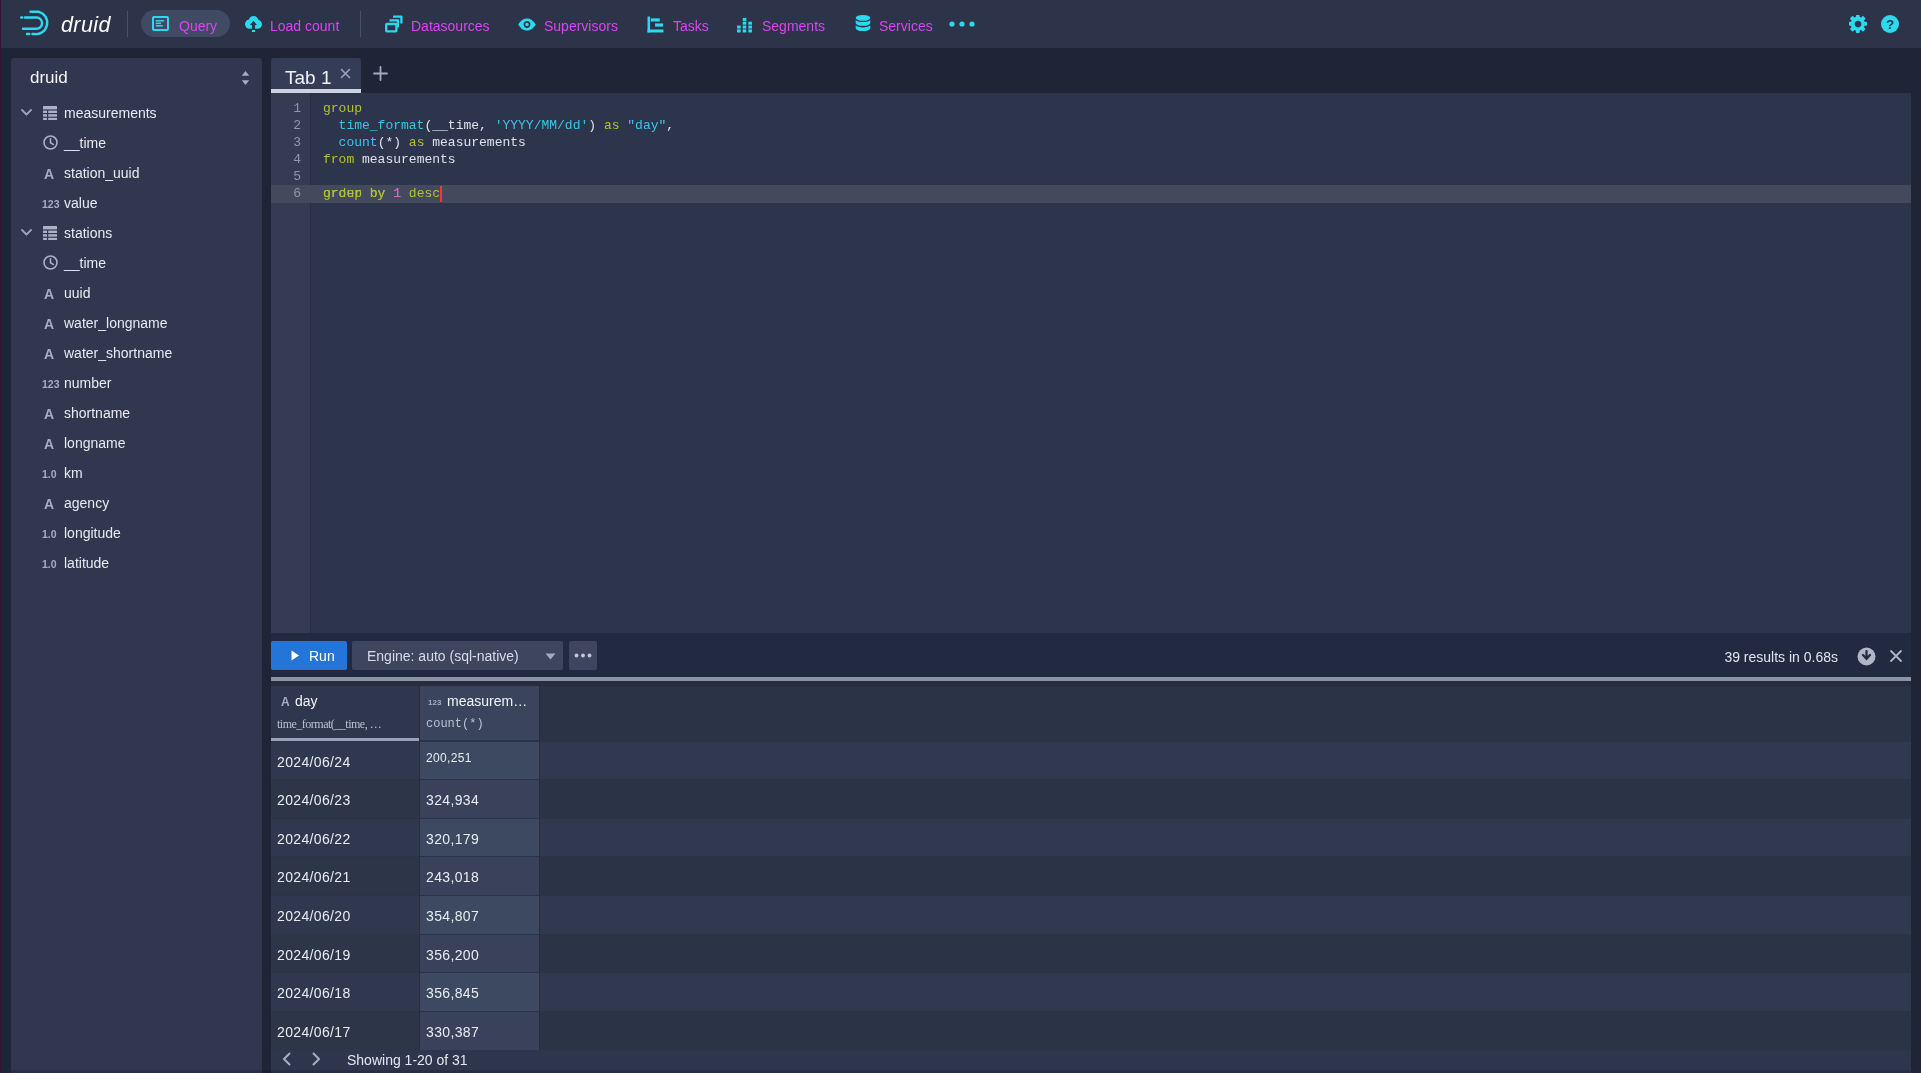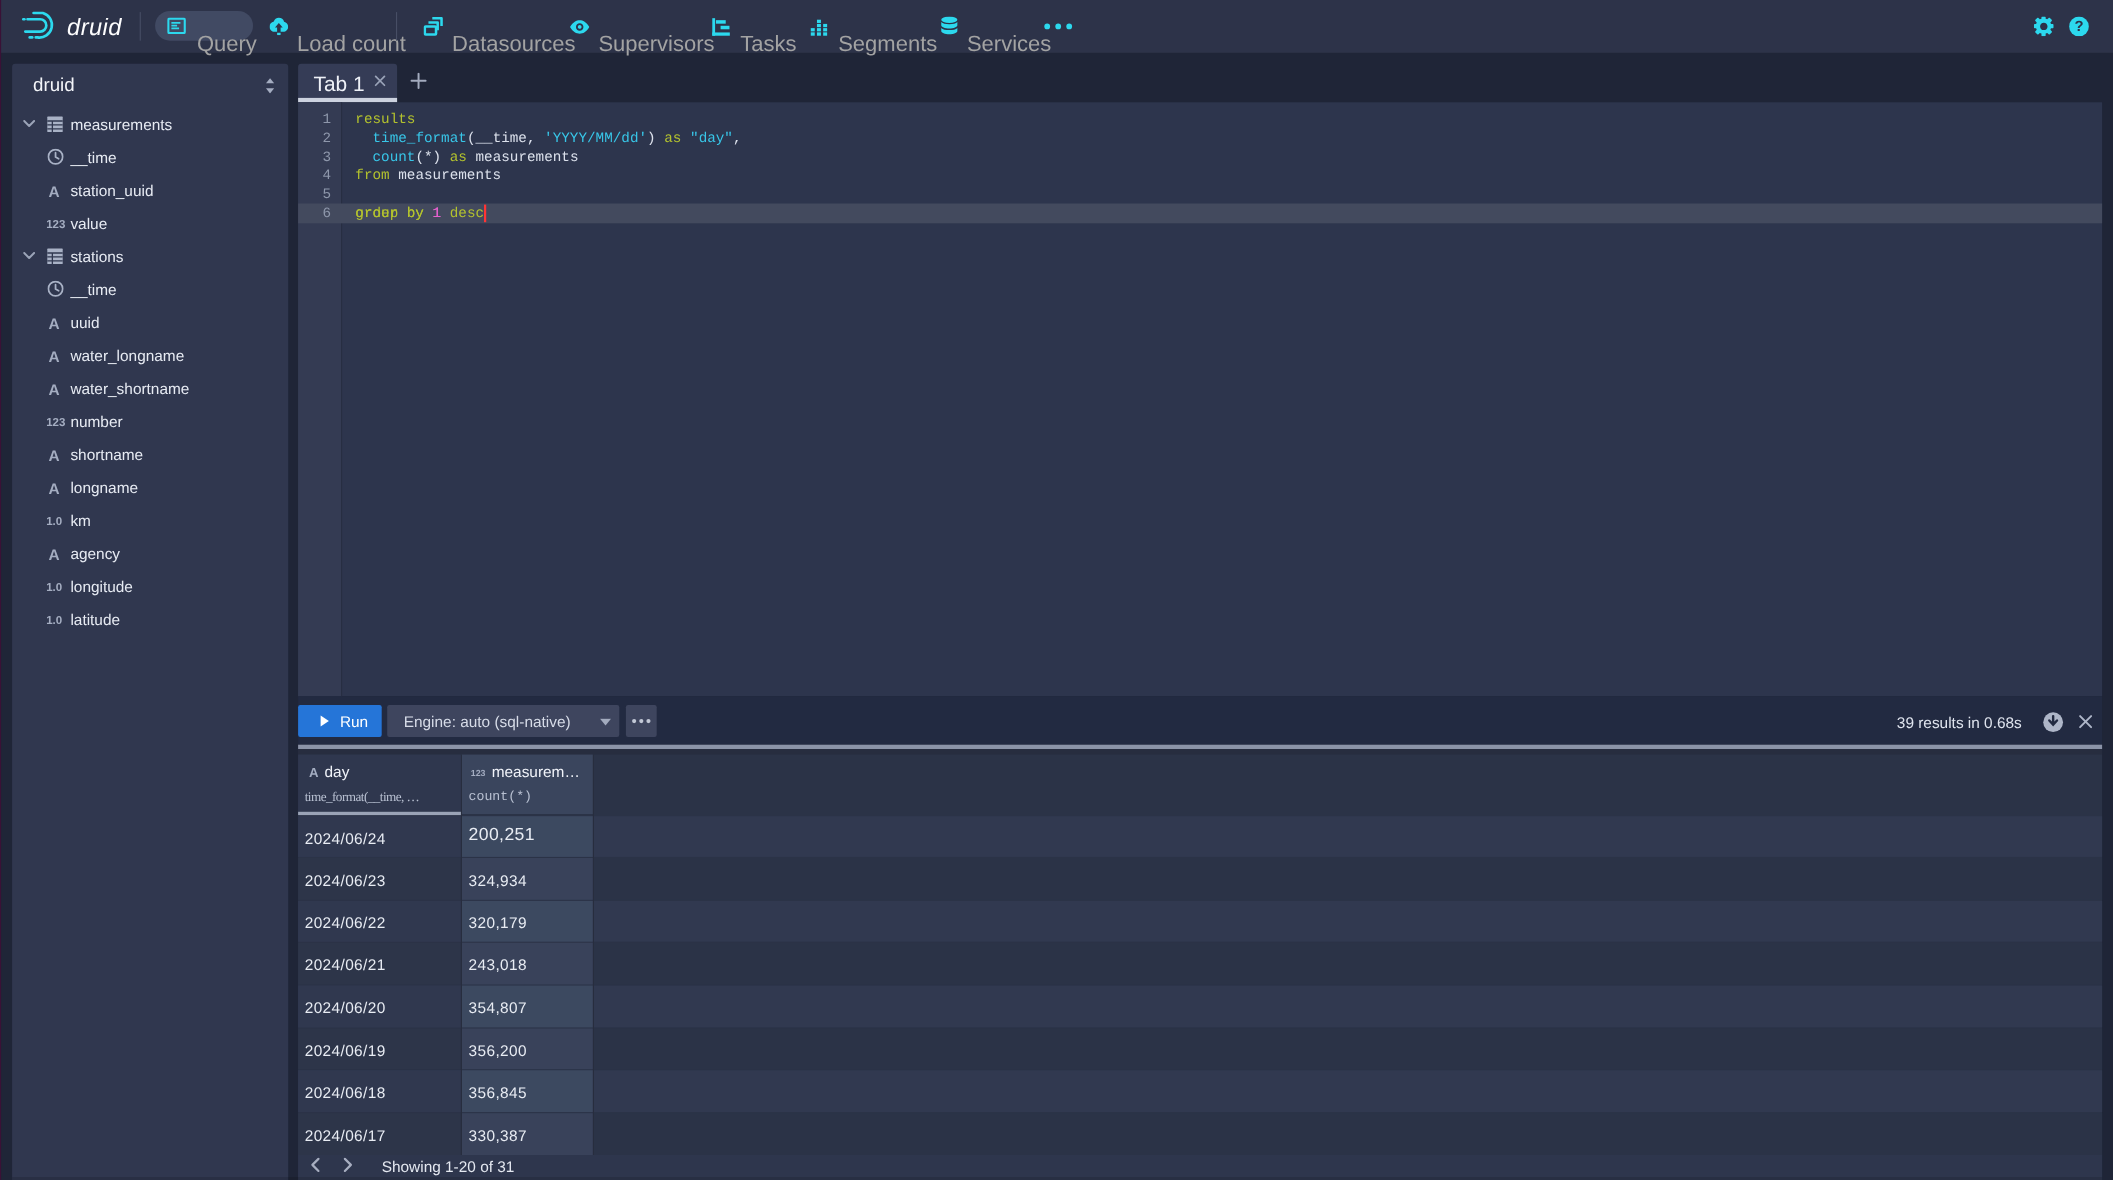--- a/index.html
+++ b/index.html
@@ -1,19 +1,19 @@
 <!DOCTYPE html>
 <html><head>
 <meta charset="utf-8">
 <style>
 * { margin:0; padding:0; box-sizing:border-box; }
 html,body { width:1921px; height:1073px; overflow:hidden; background:#1f2537; font-family:"Liberation Sans", sans-serif; }
 .abs { position:absolute; }
 #navbar { position:absolute; left:0; top:0; width:1921px; height:48px; background:#2d3349; }
-.navtxt { position:absolute; color:#a3a3a3; font-size:20px; line-height:48px; top:16px; white-space:nowrap; }
+.navtxt { position:absolute; color:#d946ef; font-size:14px; line-height:48px; top:2px; white-space:nowrap; }
 .navdiv { position:absolute; top:11px; width:1px; height:26px; background:#474e65; }
 #sidebar { position:absolute; left:11px; top:58px; width:251px; height:1015px; background:#30374f; border-radius:3px 3px 0 0; }
 .treetxt { position:absolute; color:#e7ebf3; font-size:14px; white-space:nowrap; }
 .ticon { position:absolute; color:#a4adc1; font-weight:bold; }
 #tab { position:absolute; left:271px; top:58px; width:90px; height:31px; background:#353c56; border-radius:3px 3px 0 0; }
 #tabline { position:absolute; left:271px; top:88.5px; width:90px; height:4px; background:#ccd2df; }
 #editor { position:absolute; left:271px; top:92.5px; width:1640px; height:540.5px; background:#2d354d; }
 #gutter { position:absolute; left:0; top:0; width:40px; height:540.5px; background:#343b53; border-right:1px solid #272e42; }
 #hiline { position:absolute; left:0; top:92.5px; width:1640px; height:17.5px; background:#434a5e; }
 .codeline { position:absolute; left:52px; font-family:"Liberation Mono", monospace; font-size:13px; line-height:17px; white-space:pre; color:#dce1ec; }
@@ -178,21 +178,21 @@
   </svg>
 <div id="editor">
   <div id="gutter"></div>
   <div id="hiline"></div>
   <div class="lnum" style="left:0;top:7px">1</div>
   <div class="lnum" style="left:0;top:24px">2</div>
   <div class="lnum" style="left:0;top:41px">3</div>
   <div class="lnum" style="left:0;top:58px">4</div>
   <div class="lnum" style="left:0;top:75px">5</div>
   <div class="lnum" style="left:0;top:92px">6</div>
-  <div class="codeline" style="top:7px"><span class="k">results</span></div>
+  <div class="codeline" style="top:7px"><span class="k">group</span></div>
   <div class="codeline" style="top:24px">  <span class="f">time_format</span>(__time, <span class="s">'YYYY/MM/dd'</span>) <span class="k">as</span> <span class="s">"day"</span>,</div>
   <div class="codeline" style="top:41px">  <span class="f">count</span>(*) <span class="k">as</span> measurements</div>
   <div class="codeline" style="top:58px"><span class="k">from</span> measurements</div>
   <div class="codeline" style="top:92px"><span class="k">group by</span> <span class="n">1</span></div>
   <div class="codeline" style="top:92px"><span class="k">order by</span> <span class="n">1</span> <span class="k">desc</span></div>
   <div style="position:absolute;left:169px;top:93px;width:2px;height:16px;background:#ff3434"></div>
 </div>
 <div id="runbar">
   <div style="position:absolute;left:0;top:8px;width:76px;height:29px;background:#2575d8;border-radius:2px">
     <svg class="abs" style="left:19px;top:9px" width="10" height="11" viewBox="0 0 10 11" fill="#ffffff">
@@ -231,21 +231,21 @@
 <div style="position:absolute;left:24px;top:12px;font-size:14px;color:#f0f3f9">day</div>
 <div style="position:absolute;left:6px;top:36px;font-family:Liberation Serif, serif;font-size:12px;letter-spacing:-0.5px;color:#b9c1d2;white-space:nowrap">time_format(__time, …</div>
 <div style="position:absolute;left:157px;top:17px;font-size:8px;font-weight:bold;color:#a4adc1">123</div>
 <div style="position:absolute;left:176px;top:12px;font-size:14px;color:#f0f3f9">measurem…</div>
 <div style="position:absolute;left:155px;top:36px;font-family:'Liberation Mono',monospace;font-size:12px;color:#b9c1d2">count(*)</div>
 <div style="position:absolute;left:0;top:57px;width:149px;height:2.5px;background:#9aa3b6"></div>
 <div style="position:absolute;left:0;top:60.50px;width:1640px;height:37.65px;background:#313950"></div>
 <div style="position:absolute;left:0;top:60.50px;width:148px;height:37.65px;background:#30384f"></div>
 <div style="position:absolute;left:149px;top:60.50px;width:119px;height:37.65px;background:#3c4960"></div>
 <div style="position:absolute;left:6px;top:72.50px;font-size:14px;letter-spacing:0.35px;color:#e8ecf3">2024/06/24</div>
-<div style="position:absolute;left:155px;top:70px;font-size:16px;letter-spacing:0.35px;color:#e8ecf3">200,251</div>
+<div style="position:absolute;left:155px;top:70px;font-size:12px;letter-spacing:0.35px;color:#e8ecf3">200,251</div>
 <div style="position:absolute;left:0;top:99.15px;width:1640px;height:37.65px;background:#2b3347"></div>
 <div style="position:absolute;left:0;top:99.15px;width:148px;height:37.65px;background:#2d3549"></div>
 <div style="position:absolute;left:149px;top:99.15px;width:119px;height:37.65px;background:#39425a"></div>
 <div style="position:absolute;left:6px;top:111.15px;font-size:14px;letter-spacing:0.35px;color:#e8ecf3">2024/06/23</div>
 <div style="position:absolute;left:155px;top:111.15px;font-size:14px;letter-spacing:0.35px;color:#e8ecf3">324,934</div>
 <div style="position:absolute;left:0;top:137.80px;width:1640px;height:37.65px;background:#313950"></div>
 <div style="position:absolute;left:0;top:137.80px;width:148px;height:37.65px;background:#30384f"></div>
 <div style="position:absolute;left:149px;top:137.80px;width:119px;height:37.65px;background:#3c4960"></div>
 <div style="position:absolute;left:6px;top:149.80px;font-size:14px;letter-spacing:0.35px;color:#e8ecf3">2024/06/22</div>
 <div style="position:absolute;left:155px;top:149.80px;font-size:14px;letter-spacing:0.35px;color:#e8ecf3">320,179</div>

